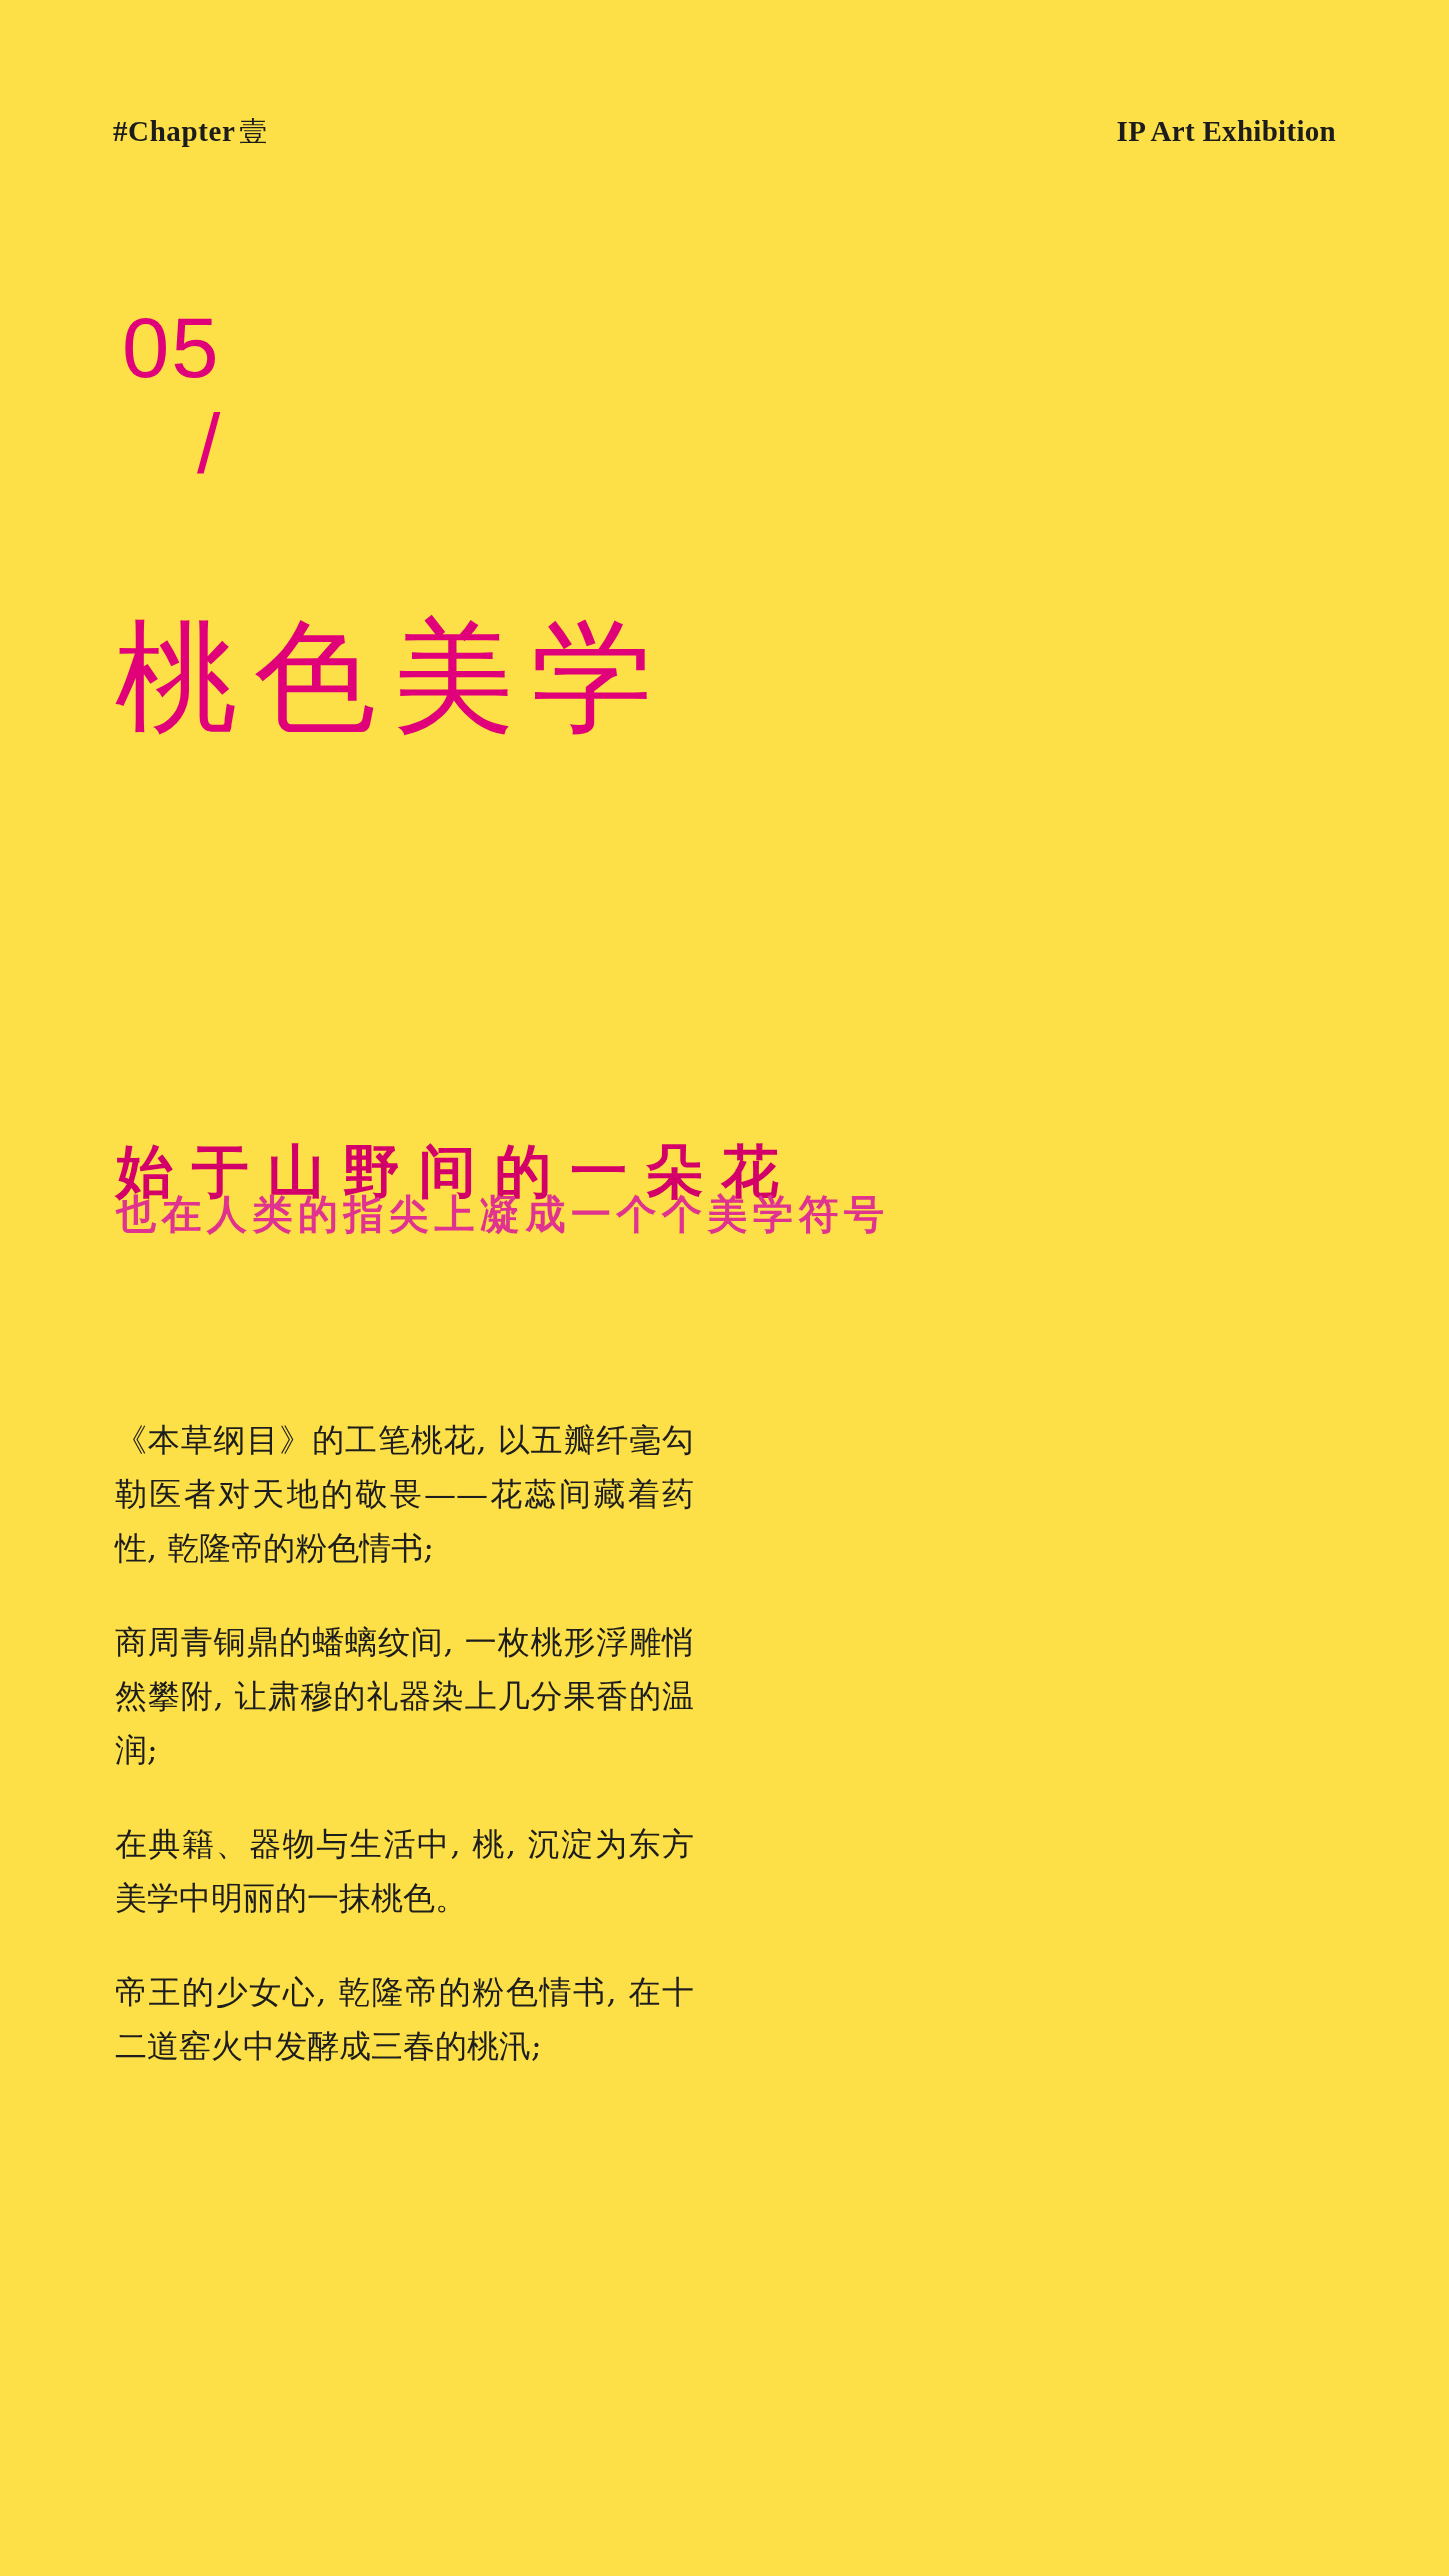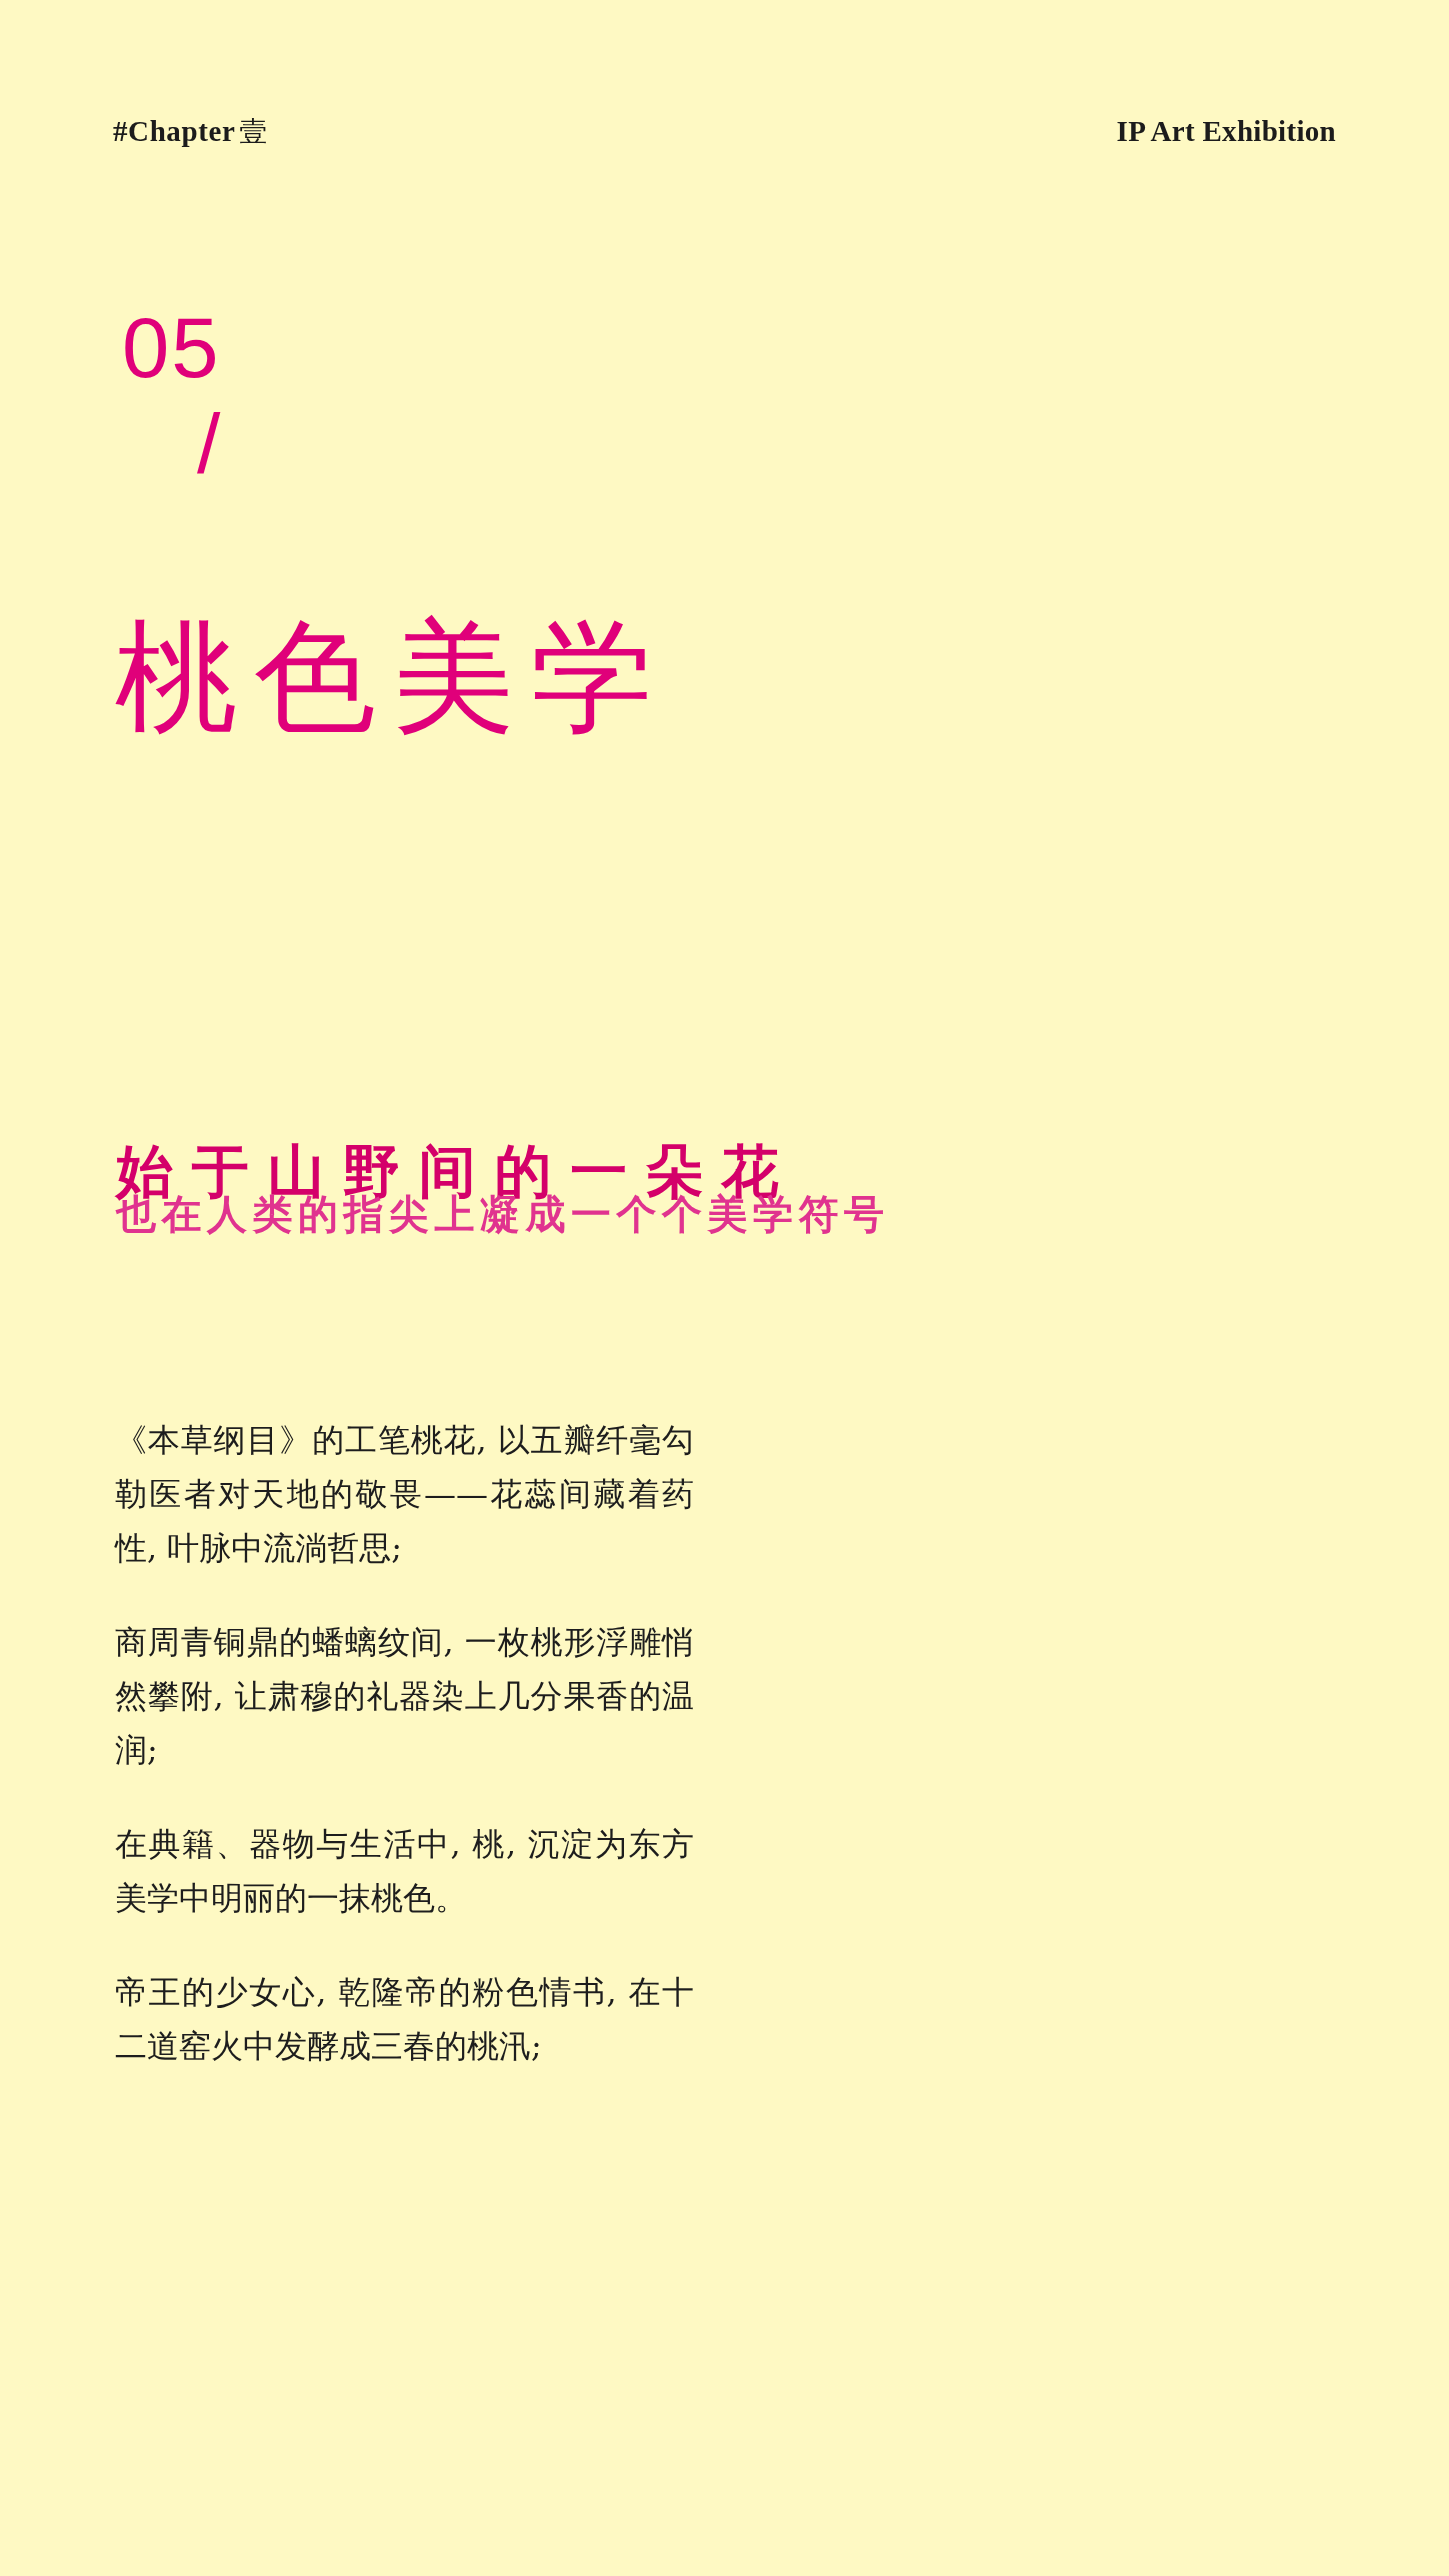--- a/index.html
+++ b/index.html
@@ -12,21 +12,21 @@
     height: 2576px;
     font-family: "Liberation Serif", serif;
     -webkit-font-smoothing: antialiased;
     overflow: hidden;
   }
 
   .page {
     position: relative;
     width: 1449px;
     height: 2576px;
-    background: #fef9c3;
+    background: #fde047;
     box-sizing: border-box;
   }
 
   
   .header {
     position: absolute;
     top: 113px;
     left: 113px;
     right: 113px;
     display: flex;
@@ -156,20 +156,20 @@
     <div class="num">05</div>
     <div class="slash">/</div>
   </div>
 
   <div class="maintitle">桃色美学</div>
 
   <div class="sub1">始于山野间的一朵花</div>
   <div class="sub2">也在人类的指尖上凝成一个个美学符号</div>
 
   <div class="body-copy">
-    <p class="para">《本草纲目》的工笔桃花, 以五瓣纤毫勾勒医者对天地的敬畏——花蕊间藏着药性, 叶脉中流淌哲思;</p>
+    <p class="para">《本草纲目》的工笔桃花, 以五瓣纤毫勾勒医者对天地的敬畏——花蕊间藏着药性, 乾隆帝的粉色情书;</p>
     <p class="para">商周青铜鼎的蟠螭纹间, 一枚桃形浮雕悄然攀附, 让肃穆的礼器染上几分果香的温润;</p>
     <p class="para">在典籍、器物与生活中, 桃, 沉淀为东方美学中明丽的一抹桃色。</p>
     <p class="para">帝王的少女心, 乾隆帝的粉色情书, 在十二道窑火中发酵成三春的桃汛;</p>
   </div>
 
 </div>
 
 
 </body></html>

